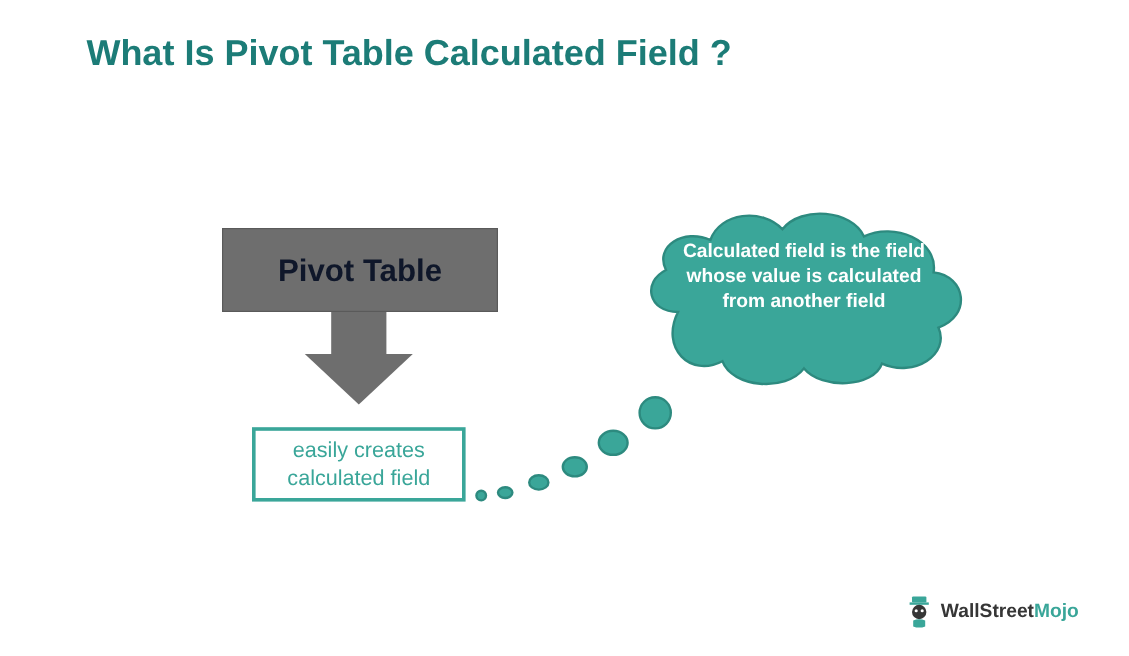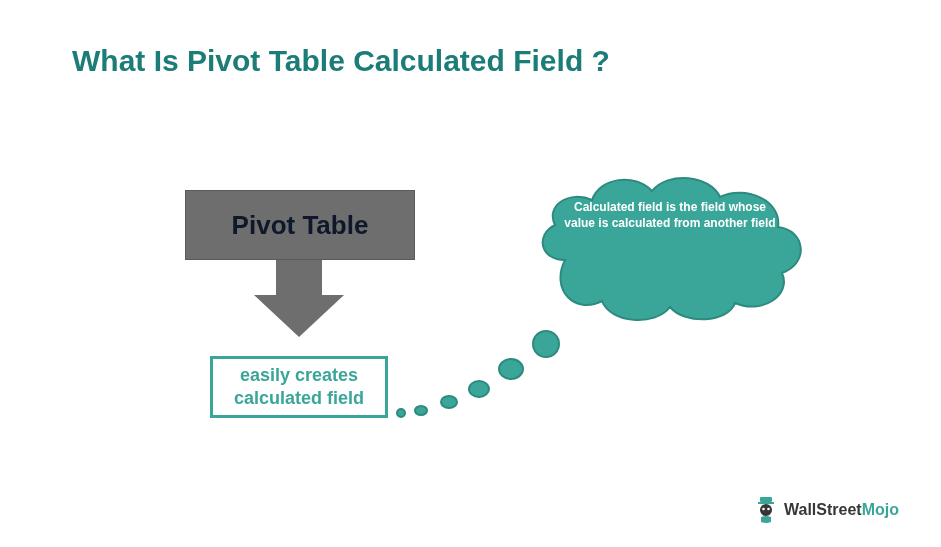--- a/index.html
+++ b/index.html
@@ -6,21 +6,21 @@
 body {
   width: 941px;
   height: 547px;
   background: #ffffff;
   font-family: Arial, Helvetica, sans-serif;
   position: relative;
   overflow: hidden;
 }
 .title {
   position: absolute;
-  top: 44px;
+  top: 28px;
   left: 72px;
   font-size: 30px;
   font-weight: bold;
   color: #1c7c77;
 }
 .pivot-box {
   position: absolute;
   top: 190px;
   left: 185px;
   width: 230px;
@@ -55,42 +55,42 @@
 .result-box {
   position: absolute;
   top: 356px;
   left: 210px;
   width: 178px;
   height: 62px;
   background: #ffffff;
   border: 3px solid #3aa699;
   color: #3aa699;
   font-size: 18px;
-  font-weight: bold;
+  font-weight: normal;
   display: flex;
   align-items: center;
   justify-content: center;
   text-align: center;
   line-height: 1.3;
 }
 .cloud {
   position: absolute;
   top: 165px;
   left: 520px;
   width: 300px;
   height: 165px;
 }
 .cloud svg { width: 100%; height: 100%; }
 .cloud-text {
   position: absolute;
   top: 35px;
   left: 42px;
   width: 216px;
   color: #ffffff;
-  font-size: 12px;
+  font-size: 16px;
   font-weight: bold;
   text-align: center;
   line-height: 1.3;
 }
 .bubble {
   position: absolute;
   background: #3aa699;
   border: 2px solid #2d8a7f;
   border-radius: 50%;
 }

